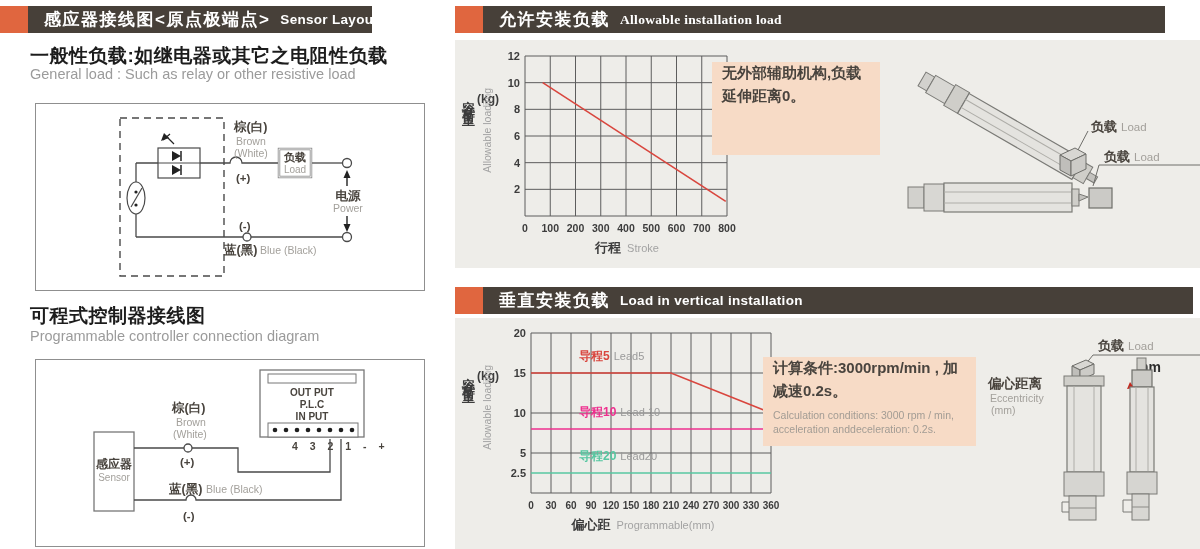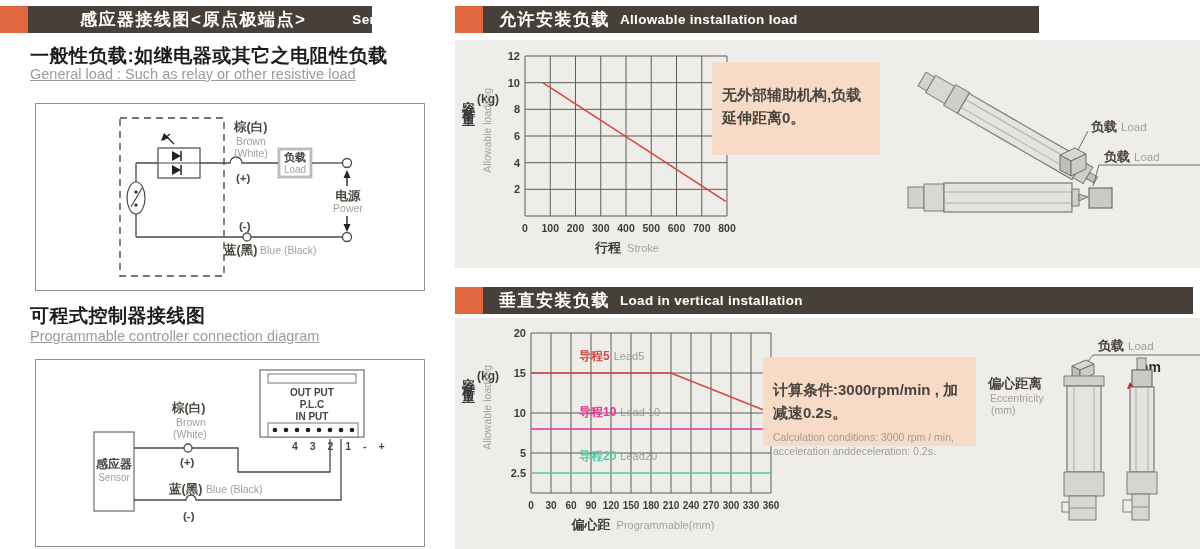--- a/index.html
+++ b/index.html
@@ -8,46 +8,46 @@
     background:#ffffff;font-family:"Liberation Sans","DejaVu Sans",sans-serif;
     -webkit-font-smoothing:antialiased;
   }
   
   .sec-header{position:absolute;height:27px;background:#474039;display:flex;align-items:center;box-sizing:border-box;}
   .orange-sq{width:28px;height:27px;background:#e0663f;flex:0 0 28px;}
   .h-cn{color:#fff;font-weight:bold;font-size:17px;letter-spacing:1.5px;margin-left:16px;white-space:nowrap;}
   .h-en{color:#fff;font-weight:bold;font-size:13.5px;margin-left:10px;white-space:nowrap;letter-spacing:.3px;}
   
   .cn-title{position:absolute;font-size:19px;font-weight:bold;color:#1c1c1c;letter-spacing:.5px;white-space:nowrap;}
-  .en-sub{position:absolute;font-size:14.5px;color:#9b9b9b;white-space:nowrap;text-decoration:underline;}
+  .en-sub{position:absolute;font-size:14.5px;color:#9b9b9b;white-space:nowrap;}
   .diag-box{position:absolute;border:1px solid #8f8f8f;background:#fff;}
   
   .panel{position:absolute;background:#eeede9;}
-  .note{position:absolute;background:#f7dbc6;padding:22px 10px;box-sizing:border-box;}
+  .note{position:absolute;background:#f7dbc6;padding:0 10px;box-sizing:border-box;}
   .note-cn{font-size:15px;font-weight:bold;color:#49443e;line-height:1.5;}
   .note-en{font-size:10.5px;color:#a29c94;line-height:1.3;margin-top:7px;}
   
   .chart-wrap{position:absolute;display:flex;align-items:flex-start;}
   .ycol{display:flex;flex-direction:row;align-items:center;width:22px;}
   .ycn{writing-mode:vertical-rl;font-weight:bold;font-size:13px;color:#3c3c3c;letter-spacing:4px;}
   .ykg{font-weight:bold;font-size:12px;color:#3c3c3c;margin-top:1px;white-space:nowrap;}
   .yen{writing-mode:vertical-rl;transform:rotate(180deg);font-size:10.5px;color:#a3a3a3;white-space:nowrap;}
   .xlab{text-align:center;margin-top:-2px;}
   .xlab-cn{font-weight:bold;font-size:13px;color:#3c3c3c;}
   .xlab-en{font-size:11px;color:#a3a3a3;margin-left:6px;}
   
   .t-cnb{font-weight:bold;fill:#49443e;}
   .t-gray{fill:#a3a09b;}
   .t-dark{fill:#49443e;font-weight:bold;}
   svg{display:block;}
 </style>
 </head>
 <body>
 
-<div class="sec-header" style="left:0;top:6px;width:372px;gap:36px;">
+<div class="sec-header" style="left:0;top:6px;width:372px;">
   <span class="orange-sq"></span>
   <span class="h-cn">感应器接线图&lt;原点极端点&gt;</span>
   <span class="h-en">Sensor Layout</span>
 </div>
 
 <div class="cn-title" style="left:30px;top:43px;">一般性负载:如继电器或其它之电阻性负载</div>
 <div class="en-sub" style="left:30px;top:66px;">General load : Such as relay or other resistive load</div>
 
 <div class="diag-box" style="left:35px;top:103px;width:388px;height:186px;">
 <svg width="386" height="184" viewBox="0 0 386 184">
@@ -136,21 +136,21 @@
   <text x="136" y="52" font-size="12.5" class="t-cnb">棕(白)</text>
   <text x="140" y="66" font-size="10.5" class="t-gray">Brown</text>
   <text x="137" y="78" font-size="10.5" class="t-gray">(White)</text>
   <text x="144" y="106" font-size="11.5" class="t-dark">(+)</text>
   <text x="133" y="133" font-size="12.5" class="t-cnb">蓝(黑)</text>
   <text x="170" y="133" font-size="10.5" class="t-gray">Blue (Black)</text>
   <text x="147" y="160" font-size="11.5" class="t-dark">(-)</text>
 </svg>
 </div>
 
-<div class="sec-header" style="left:455px;top:6px;width:584px;">
+<div class="sec-header" style="left:455px;top:6px;width:710px;font-family:Liberation Serif, serif;">
   <span class="orange-sq"></span>
   <span class="h-cn">允许安装负载</span>
   <span class="h-en">Allowable installation load</span>
 </div>
 
 <div class="panel" style="left:455px;top:40px;width:745px;height:228px;">
   <div class="chart-wrap" style="left:4px;top:8px;">
     <div class="ycol" style="margin-top:42px;">
       <div class="ycn">容许荷重</div>
       <div class="ykg">(kg)</div>

